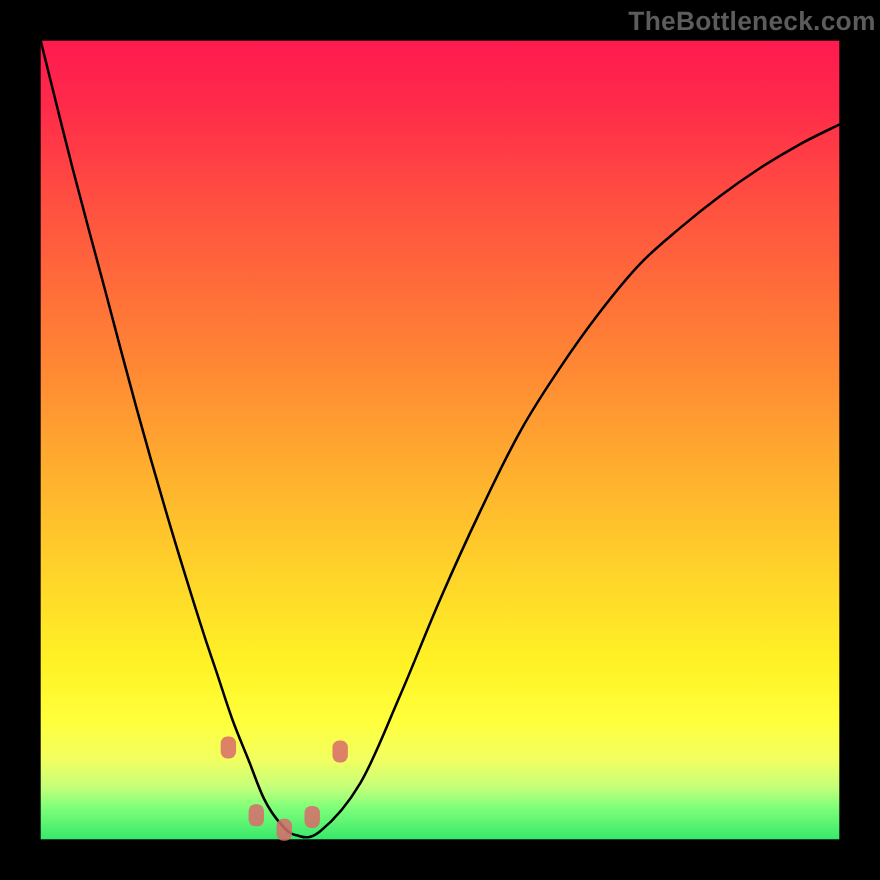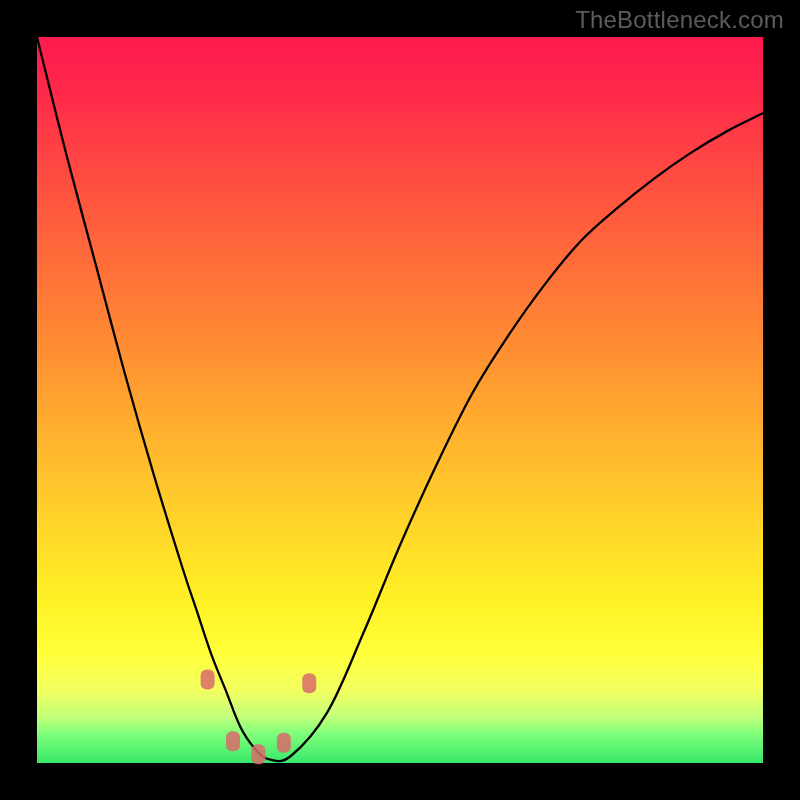--- a/index.html
+++ b/index.html
@@ -23,24 +23,24 @@
     position: absolute;
     left: 37px;
     top: 37px;
     width: 726px;
     height: 726px;
     
   }
   .watermark {
     position: absolute;
     top: 6px;
-    right: 16px;
+    right: 4px;
     color: #5c5c5c;
     font-size: 24px;
-    font-weight: 400;
+    font-weight: 700;
     letter-spacing: 0.2px;
     user-select: none;
   }
   svg.curve {
     position: absolute;
     left: 0;
     top: 0;
   }
   .marker {
     fill: #d86b6b;

